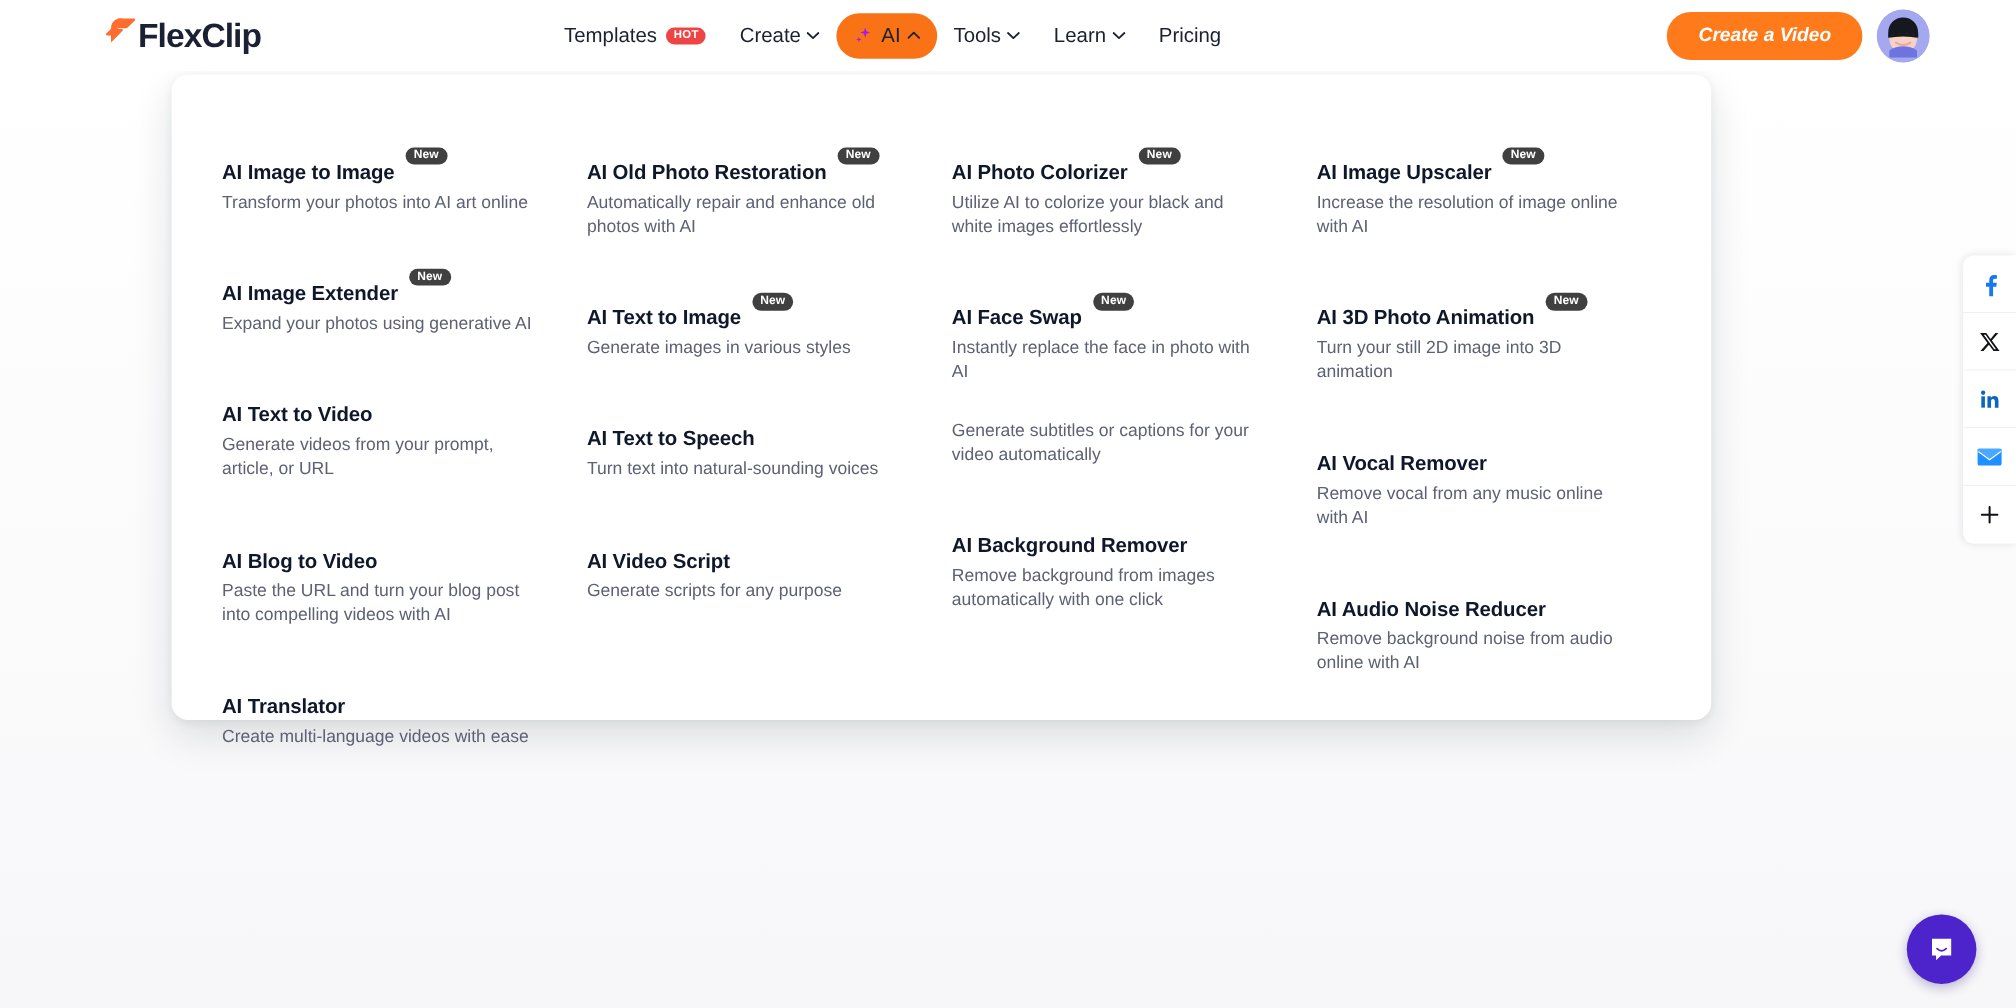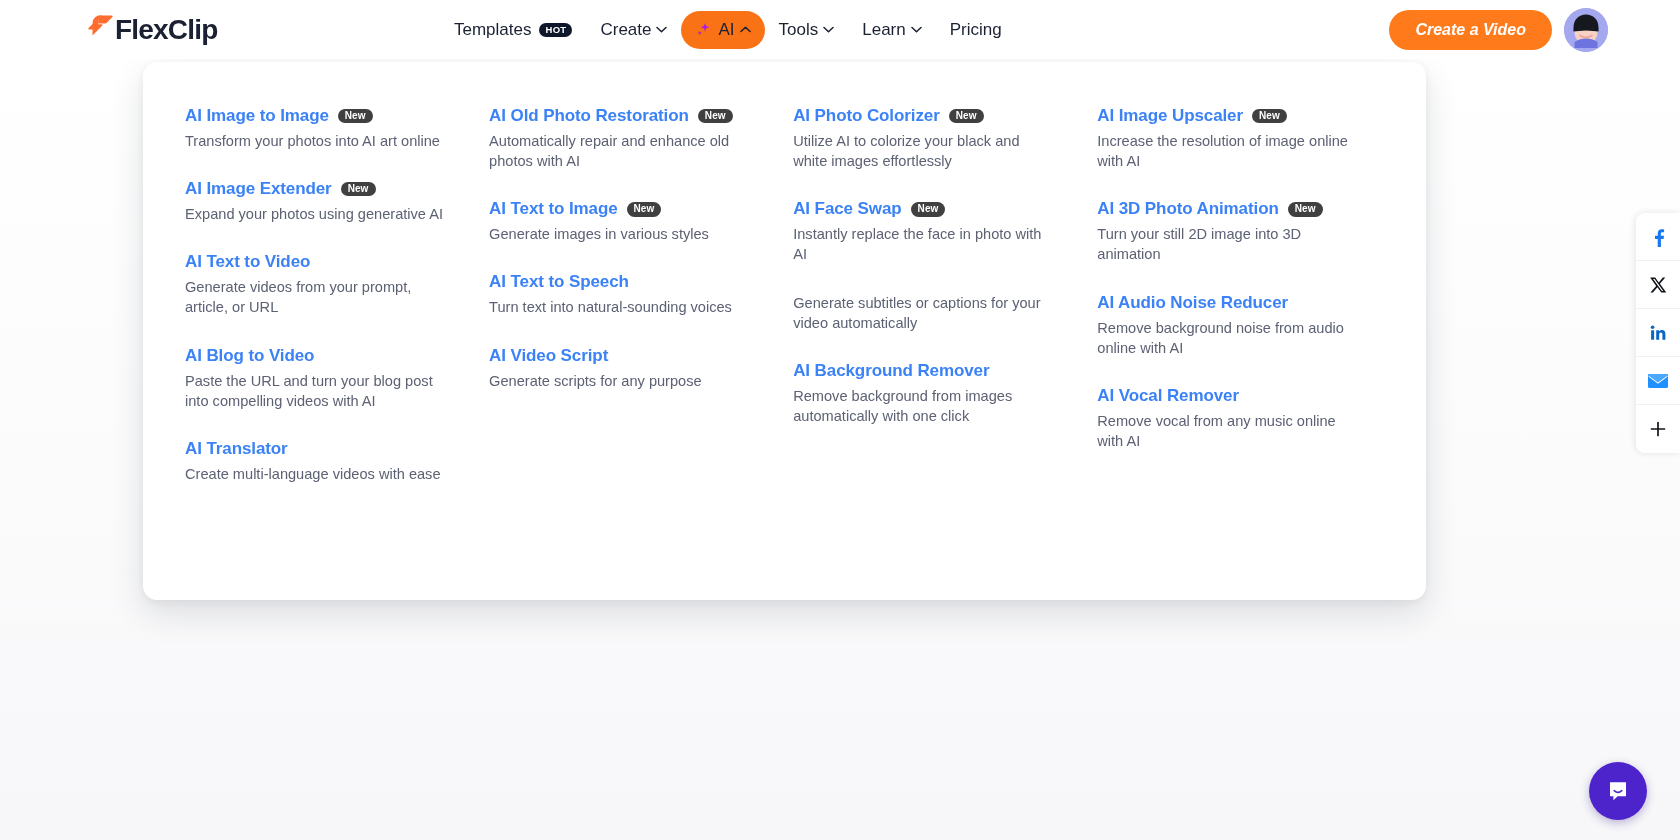--- a/index.html
+++ b/index.html
@@ -24,32 +24,32 @@
     position: absolute; left: 44px; top: 10px;
     display: flex; align-items: center; height: 40px;
   }
   .logo-f { width: 26px; height: 30px; margin-right: 1px; }
   .logo-text {
     font-size: 28px; font-weight: 700; color: #1b2133;
     letter-spacing: -0.8px; line-height: 30px;
   }
 
   .nav {
-    position: absolute; left: 396px; top: 0;
+    position: absolute; left: 412px; top: 0;
     height: 59px; display: flex; align-items: center; gap: 0;
   }
   .nav-item {
     display: flex; align-items: center; gap: 5px;
     font-size: 17px; color: #1b2133; font-weight: 400;
     padding: 9px 14px; border-radius: 20px; cursor: pointer;
     white-space: nowrap;
   }
   .nav-item.active { background: #f97316; }
   .hot-badge {
-    background: #0f172a; color: #fff;
+    background: #ef4444; color: #fff;
     font-size: 9.5px; font-weight: 700;
     padding: 2px 6px 2.5px; border-radius: 9px;
     letter-spacing: 0.3px; line-height: 1;
     margin-left: 3px;
   }
   .caret { width: 11px; height: 7px; flex: none; }
   .sparkle { width: 17px; height: 17px; flex: none; margin-right: 1px; }
 
   .cta-btn {
     position: absolute; right: 172px; top: 10px;
@@ -79,22 +79,22 @@
   .dd-cols { display: flex; }
   .dd-col { }
   .dd-col.c1 { width: 316px; }
   .dd-col.c2 { width: 316px; }
   .dd-col.c3 { width: 316px; }
   .dd-col.c4 { width: 300px; }
 
   .dd-item { margin-bottom: 28px; }
   .dd-title-row { display: flex; align-items: center; gap: 9px; margin-bottom: 5px; }
   .dd-title {
-    font-size: 17px; font-weight: 700; color: #3b82f6;
-    letter-spacing: -0.1px; white-space: nowrap;
+    font-size: 17px; font-weight: 700; color: #0f172a;
+    letter-spacing: -0.1px; white-space: nowrap; margin-top: 28px;
   }
   .new-badge {
     background: #404040; color: #ffffff;
     font-size: 10px; font-weight: 700;
     padding: 2px 7px 2.5px; border-radius: 9px;
     line-height: 1; letter-spacing: 0.1px;
   }
   .dd-desc {
     font-size: 14.6px; color: #5c6173; line-height: 1.38;
     max-width: 262px;
@@ -363,29 +363,29 @@
         </div>
         <div class="dd-item">
           <div class="dd-title-row">
             <span class="dd-title">AI 3D Photo Animation</span>
             <span class="new-badge">New</span>
           </div>
           <div class="dd-desc">Turn your still 2D image into 3D animation</div>
         </div>
         <div class="dd-item">
           <div class="dd-title-row">
+            <span class="dd-title">AI Vocal Remover</span>
+          </div>
+          <div class="dd-desc">Remove vocal from any music online with AI</div>
+        </div>
+        <div class="dd-item">
+          <div class="dd-title-row">
             <span class="dd-title">AI Audio Noise Reducer</span>
           </div>
           <div class="dd-desc">Remove background noise from audio online with AI</div>
-        </div>
-        <div class="dd-item">
-          <div class="dd-title-row">
-            <span class="dd-title">AI Vocal Remover</span>
-          </div>
-          <div class="dd-desc">Remove vocal from any music online with AI</div>
         </div>
       </div>
 
     </div>
   </div>
 
   <div class="compare-title">Compare plans</div>
 
   <div class="plans-card">
     <div class="plans-row">

